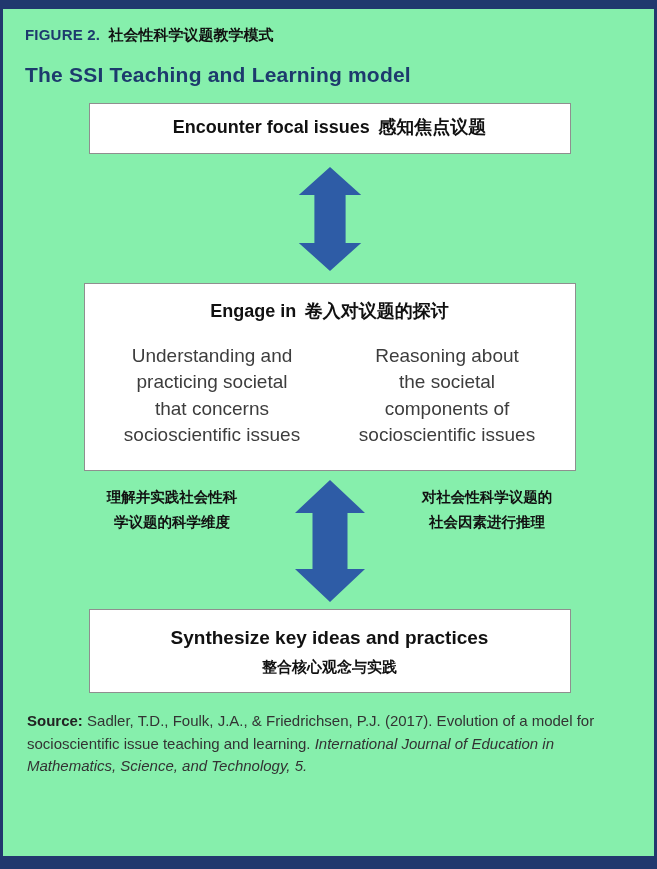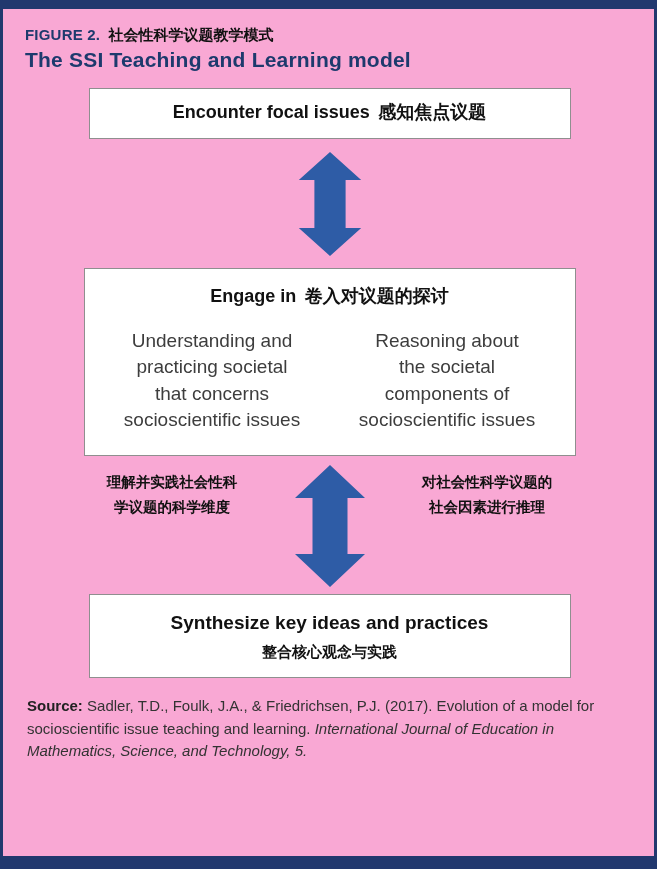--- a/index.html
+++ b/index.html
@@ -3,32 +3,32 @@
 <meta charset="utf-8">
 <style>
   * { margin:0; padding:0; box-sizing:border-box; }
   html,body { width:657px; height:869px; }
   body {
     font-family:"Liberation Sans", sans-serif;
     background:#ffffff;
   }
   .frame {
     width:657px; height:869px;
-    background:#f9a8d4;
+    background:#86efac;
     border-top:9px solid #21386e;
     border-bottom:13px solid #21386e;
     border-left:3px solid #21386e;
     border-right:3px solid #21386e;
     padding:16px 20px 0 22px;
     overflow:hidden;
   }
   .fig-label-row { line-height:1.2; }
   .fig-label { color:#1d3a6d; font-weight:bold; font-size:15px; letter-spacing:.2px; }
   .fig-label-zh { color:#111; font-weight:bold; font-size:15px; margin-left:4px; }
-  .fig-title { color:#1d3a6d; font-weight:bold; font-size:21px; margin-top:4px; letter-spacing:.2px; }
+  .fig-title { color:#1d3a6d; font-weight:bold; font-size:21px; margin-top:19px; letter-spacing:.2px; }
 
   .box {
     background:#ffffff;
     border:1px solid #8f8f8f;
   }
   .box1 {
     width:482px; margin:16px auto 0; padding:11px 8px 14px;
     text-align:center;
   }
   .box-title-en { font-weight:bold; font-size:18px; color:#111; }

